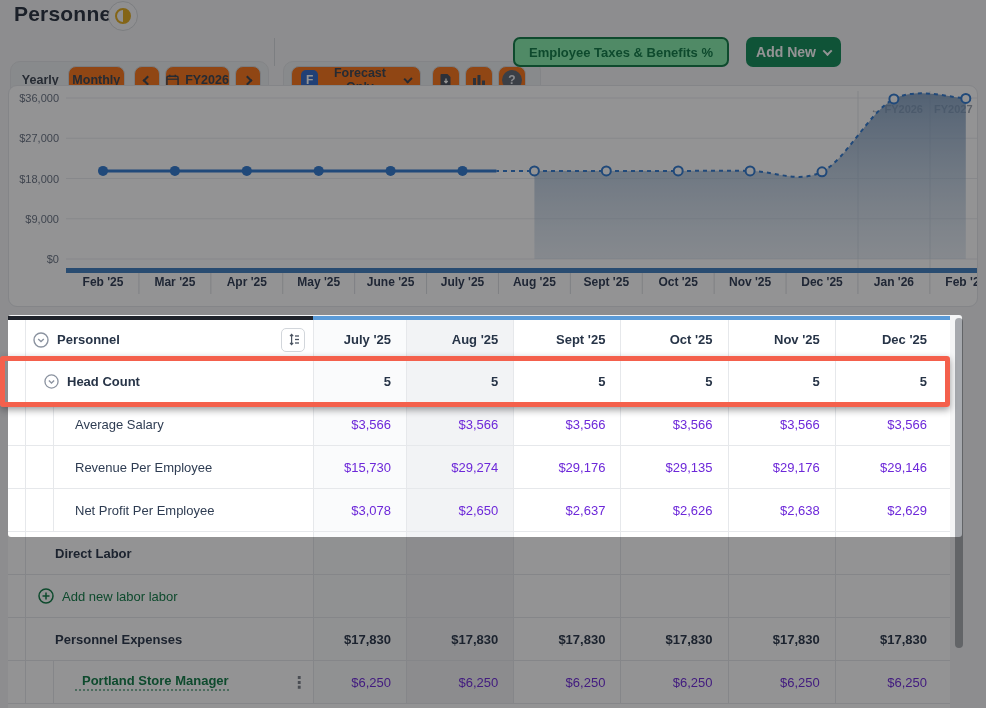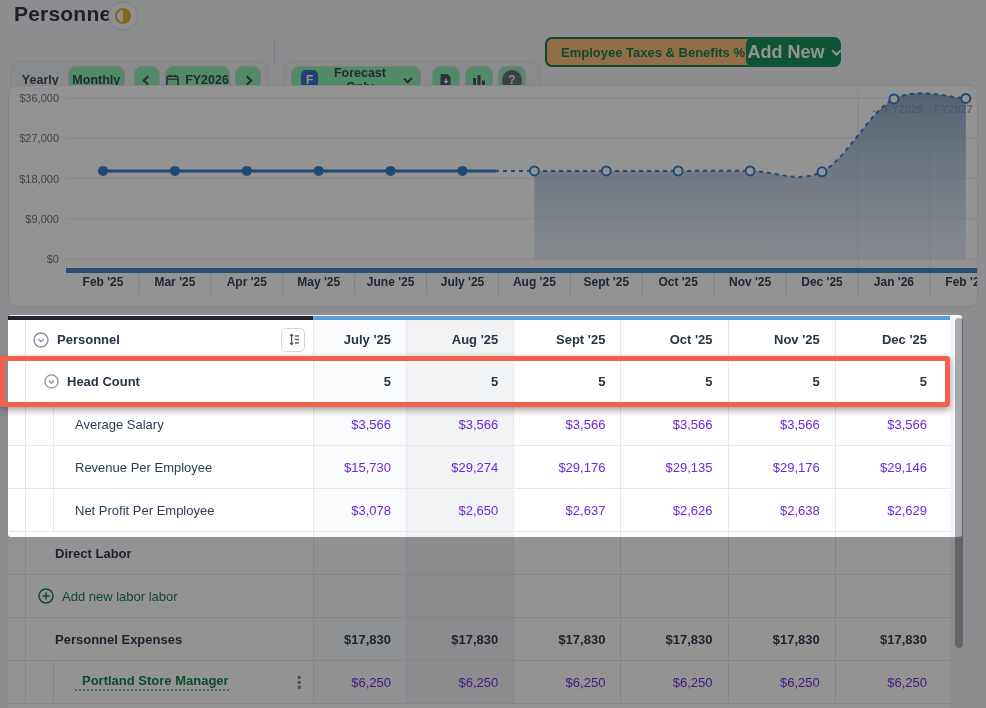--- a/index.html
+++ b/index.html
@@ -10,31 +10,31 @@
   .page-title { position:absolute; left:14px; top:2px; font-size:21px; font-weight:bold; color:#262f3d; letter-spacing:.2px; }
   .coin-btn { position:absolute; left:108px; top:1px; width:30px; height:30px; border:1px solid #d6d8db; border-radius:50%; background:#f7f8f9; display:flex; align-items:center; justify-content:center; }
   .coin-inner { width:16px; height:16px; border:2px solid #e3ac1e; border-radius:50%; background:linear-gradient(90deg, transparent 50%, #e3ac1e 50%); }
 
   
   .tb-group { position:absolute; top:33px; height:38px; background:#eceef0; border:1px solid #e2e4e7; border-radius:10px; display:flex; align-items:center; gap:5px; padding:0 7px;margin-top:28px; }
   .g1 { left:10px; width:259px; }
   .g2 { left:283px; width:258px; }
   .tb-divider { position:absolute; left:274px; top:38px; height:28px; width:1px; background:#d6d9dc; }
   .btn { display:inline-flex; align-items:center; justify-content:center; gap:6px; height:28px; border-radius:8px; font-size:12.5px; font-weight:bold; color:#39424f; background:transparent; border:1px solid transparent; }
-  .btn.boxed { background:#86efac; border:1px solid #d2d6da; }
+  .btn.boxed { background:#f97316; border:1px solid #d2d6da; }
   .btn.ghost { background:transparent; }
   .icon-btn { width:28px; }
   .chev { display:inline-block; width:7px; height:7px; border-right:2px solid currentColor; border-bottom:2px solid currentColor; }
   .chev.down { transform:rotate(45deg) translate(-1px,-1px); }
   .chev.left { transform:rotate(135deg); }
   .chev.right { transform:rotate(-45deg); }
   .f-badge { width:20px; height:20px; border-radius:5px; background:#3069c9; color:#fff; font-size:12px; font-weight:bold; display:flex; align-items:center; justify-content:center; }
   .help-circle { width:20px; height:20px; border-radius:50%; background:#5f6672; color:#eceff3; font-size:12px; font-weight:bold; display:flex; align-items:center; justify-content:center; }
-  .taxes-btn { position:absolute; left:545px; top:37px; height:30px; padding:0 14px; border:2px solid #0d7a44; border-radius:7px; background:#fdba74; color:#0d7a44; font-size:13px; font-weight:bold; display:flex; align-items:center; }
-  .addnew-btn { position:absolute; left:746px; top:37px; height:30px; width:95px; border:none; border-radius:7px; background:#0f8a57; color:#fff; font-size:18px; font-weight:bold; display:flex; align-items:center; justify-content:center; gap:8px; }
+  .taxes-btn { position:absolute; left:513px; top:37px; height:30px; padding:0 14px; border:2px solid #0d7a44; border-radius:7px; background:#86efac; color:#0d7a44; font-size:13px; font-weight:bold; display:flex; align-items:center; }
+  .addnew-btn { position:absolute; left:746px; top:37px; height:30px; width:95px; border:none; border-radius:7px; background:#0f8a57; color:#fff; font-size:14px; font-weight:bold; display:flex; align-items:center; justify-content:center; gap:8px; }
 
   
   .chart-panel { position:absolute; left:8px; top:85px; width:970px; height:222px; background:#fff; border:1px solid #e3e5e9; border-radius:9px; overflow:hidden; }
 
   
   .table-wrap { position:absolute; left:8px; top:316px; width:942px; height:392px; background:#fff; }
   .tbar { position:absolute; top:0; height:4px; }
   .tbar.dark { left:0; width:305px; background:#20242c; }
   .tbar.blue { left:305px; width:637px; background:#5b9bd8; }
   .t-row { display:grid; grid-template-columns:18px 287px 93px repeat(5,107.2px); border-bottom:1px solid #e6e8eb; background:#fff; }

